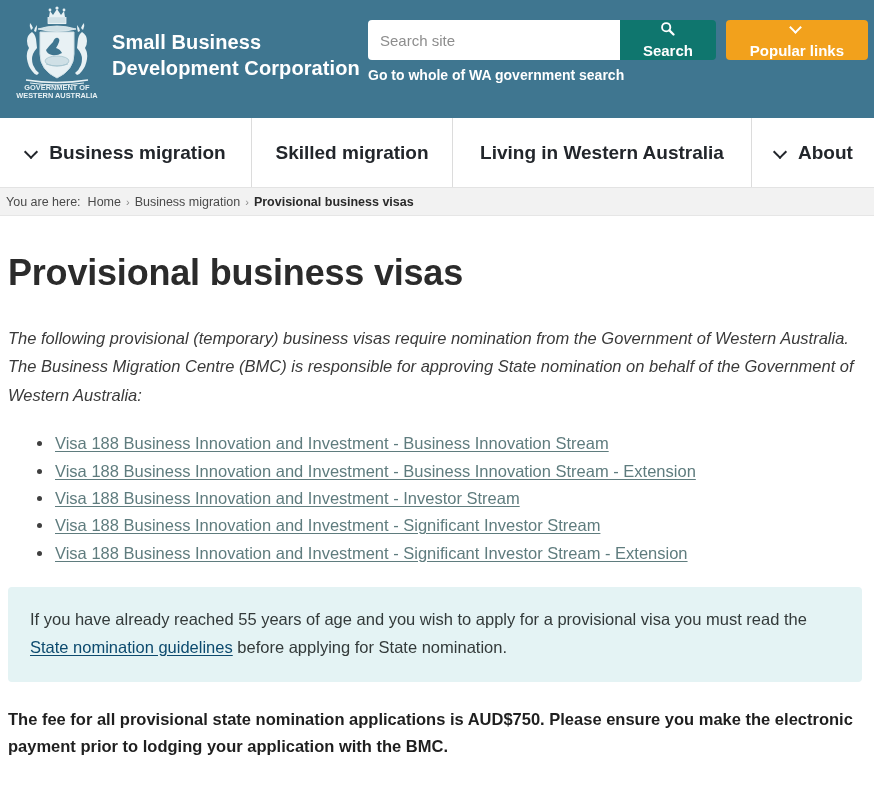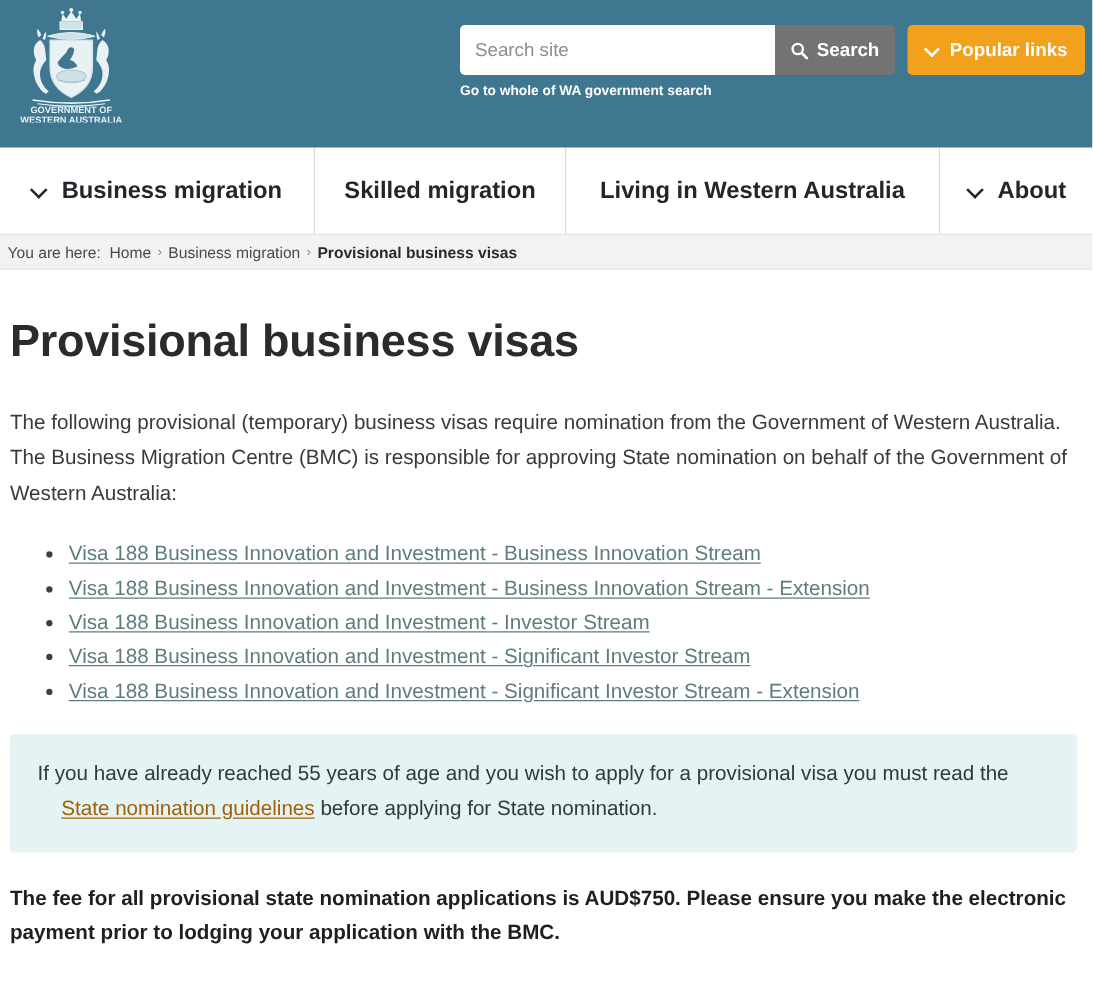--- a/index.html
+++ b/index.html
@@ -67,55 +67,57 @@
     font-family: "Liberation Sans", sans-serif;
     font-size: 15px;
     color: #333;
     padding: 0 12px;
     box-sizing: content-box;
   }
   .search-input::placeholder { color: #8d8d8d; }
   .search-btn {
     width: 100px;
     border: none;
-    background: #737373;
+    background: #0f766e;
     color: #ffffff;
     font-family: "Liberation Sans", sans-serif;
     font-size: 15px;
     font-weight: bold;
     border-radius: 0 4px 4px 0;
     cursor: pointer;
     display: flex;
     align-items: center;
     justify-content: center;
     gap: 6px;
     padding: 0;
+    flex-direction: column;
   }
   .popular-btn {
     margin-left: 10px;
     width: 148px;
     border: none;
     background: #f2a11c;
     color: #ffffff;
     font-family: "Liberation Sans", sans-serif;
     font-size: 15px;
     font-weight: bold;
     border-radius: 4px;
     cursor: pointer;
     display: flex;
     align-items: center;
     justify-content: center;
     gap: 7px;
     padding: 4px;
+    flex-direction: column;
   }
   .wa-gov-link {
     display: block;
     margin-top: 7px;
     color: #ffffff;
-    font-size: 11px;
+    font-size: 14px;
     font-weight: bold;
     text-decoration: none;
   }
 
   
   .main-nav {
     display: flex;
     height: 69px;
     background: #ffffff;
     border-bottom: 1px solid #e3e3e3;
@@ -190,20 +192,21 @@
     color: #2b2b2b;
     margin: 36px 0 0 0;
     letter-spacing: -0.2px;
   }
   .intro {
     font-size: 16.5px;
     line-height: 1.72;
     color: #3a3a3a;
     margin: 30px 0 0 0;
     max-width: 856px;
+    font-style: italic;
   }
 
   .visa-list {
     list-style: none;
     margin: 21px 0 0 0;
     padding: 0 0 0 26px;
   }
   .visa-list li {
     position: relative;
     font-size: 16.5px;
@@ -237,23 +240,22 @@
     box-sizing: border-box;
     width: 854px;
   }
   .callout p {
     margin: 0;
     font-size: 16.5px;
     line-height: 1.68;
     color: #333a3a;
   }
   .callout a {
-    color: #a16207;
+    color: #0c4a6e;
     text-underline-offset: 2px;
-    margin-left: 19px;
   }
 
   .fee-note {
     margin: 24px 0 0 0;
     font-size: 16.5px;
     font-weight: bold;
     line-height: 1.62;
     color: #1f1f1f;
     max-width: 862px;
   }
@@ -291,20 +293,24 @@
           <path d="M74 28 q5 3 5 9 q0 4 -2 7 q3 5 2 11 q-1 7 -5 12 q-2 3 -5 4 l-2 -2 q4 -3 6 -8 q2 -6 0 -11 q-2 -4 -4 -6 l1 -9 q1 -5 4 -7 Z" fill="#e8f1f4" stroke="none"></path>
           <path d="M75 26 q2 -4 1 -7 q-2 2 -3 5 Z" fill="#e8f1f4" stroke="none"></path>
           <path d="M72 27 q-1 -4 -3 -6 q0 4 1 7 Z" fill="#e8f1f4" stroke="none"></path>
 
           <path d="M18 76 q31 5 62 0" stroke="#e8f1f4" stroke-width="1.4"></path>
           <path d="M22 79 q27 4 54 0" stroke="#e8f1f4" stroke-width="1"></path>
         </g>
         <text x="49" y="86" text-anchor="middle" fill="#e8f1f4" font-family="Liberation Sans, sans-serif" font-size="7.4" font-weight="bold">GOVERNMENT OF</text>
         <text x="49" y="94" text-anchor="middle" fill="#e8f1f4" font-family="Liberation Sans, sans-serif" font-size="7.4" font-weight="bold">WESTERN AUSTRALIA</text>
       </svg>
+    </div>
+    <div class="brand-text">
+      <div>Small Business</div>
+      <div>Development Corporation</div>
     </div>
   </div>
 
   <div class="search-zone">
     <div class="search-row">
       <input class="search-input" type="text" placeholder="Search site" style="">
       <button class="search-btn">
         <span style="display:inline-flex;">
           <svg width="15" height="15" viewBox="0 0 16 16" aria-hidden="true">
             <circle cx="6.6" cy="6.6" r="4.4" fill="none" stroke="#ffffff" stroke-width="2"></circle>

